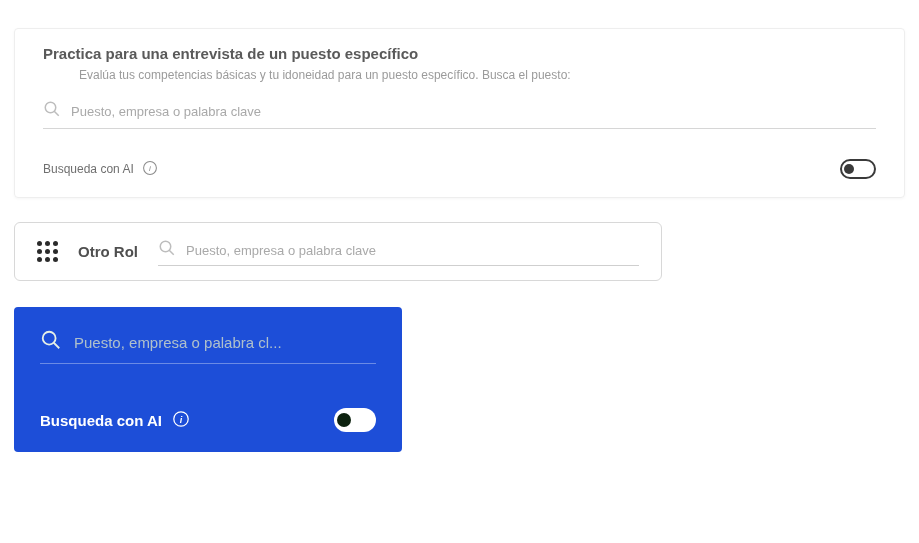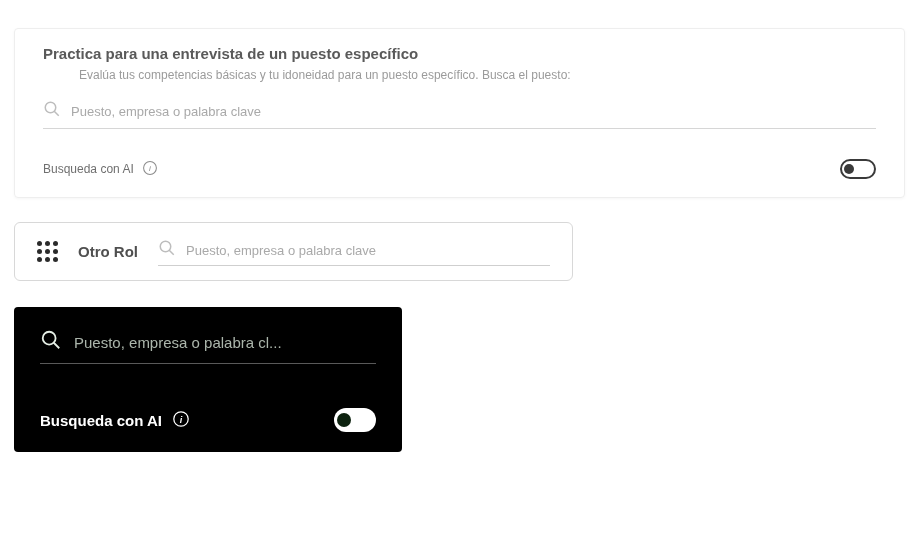--- a/index.html
+++ b/index.html
@@ -10,31 +10,31 @@
     .p1-title{font-size:15px;font-weight:700;color:#5a5a5a;margin-bottom:6px;}
     .p1-sub{font-size:12px;color:#9b9b9b;margin-bottom:14px;margin-left:36px;}
     .p1-search{display:flex;align-items:center;border-bottom:1px solid #d6d6d6;padding:4px 0 6px;}
     .p1-search .icon{margin-right:10px;}
     .p1-search input{border:none;outline:none;font-size:13px;color:#555;width:100%;background:transparent;}
     .p1-search input::placeholder{color:#a9a9a9;}
     .p1-row{display:flex;align-items:center;justify-content:space-between;margin-top:30px;}
     .p1-ai{display:flex;align-items:center;gap:8px;font-size:12px;color:#6f6f6f;}
     
     .panel-2{margin-top:24px;}
-    .panel-2 .card{border:1px solid #d8d8d8;border-radius:6px;width:559px;padding:14px 22px;display:flex;align-items:center;gap:20px;}
+    .panel-2 .card{border:1px solid #d8d8d8;border-radius:6px;width:648px;padding:14px 22px;display:flex;align-items:center;gap:20px;}
     .grid-icon{display:grid;grid-template-columns:repeat(3,5px);grid-template-rows:repeat(3,5px);gap:3px;}
     .grid-icon span{width:5px;height:5px;background:#2b2b2b;border-radius:50%;}
     .otro{font-size:15px;font-weight:700;color:#4f4f4f;white-space:nowrap;}
     .p2-search{display:flex;align-items:center;border-bottom:1px solid #cfcfcf;flex:1;padding:2px 0 4px;}
     .p2-search .icon{margin-right:10px;}
     .p2-search input{border:none;outline:none;font-size:13px;color:#555;width:100%;background:transparent;}
     .p2-search input::placeholder{color:#a9a9a9;}
     
     .panel-3{margin-top:26px;}
-    .dark-card{background:#000000;border-radius:4px;width:388px;padding:22px 26px 20px;}
+    .dark-card{background:#1d4ed8;border-radius:4px;width:388px;padding:22px 26px 20px;}
     .d-search{display:flex;align-items:center;border-bottom:1px solid rgba(255,255,255,.35);padding-bottom:8px;}
     .d-search .icon{margin-right:12px;}
     .d-search .ph{font-size:15px;color:#c9d5c9;opacity:.85;white-space:nowrap;overflow:hidden;}
     .d-row{display:flex;align-items:center;justify-content:space-between;margin-top:44px;}
     .d-ai{display:flex;align-items:center;gap:10px;color:#fff;font-size:15px;font-weight:600;}
     
     .mag-light{stroke:#bdbdbd;}
     .mag-dark{stroke:#e6efe6;}
     .info-light circle{stroke:#8b8b8b;}
     .info-light text{fill:#8b8b8b;}

